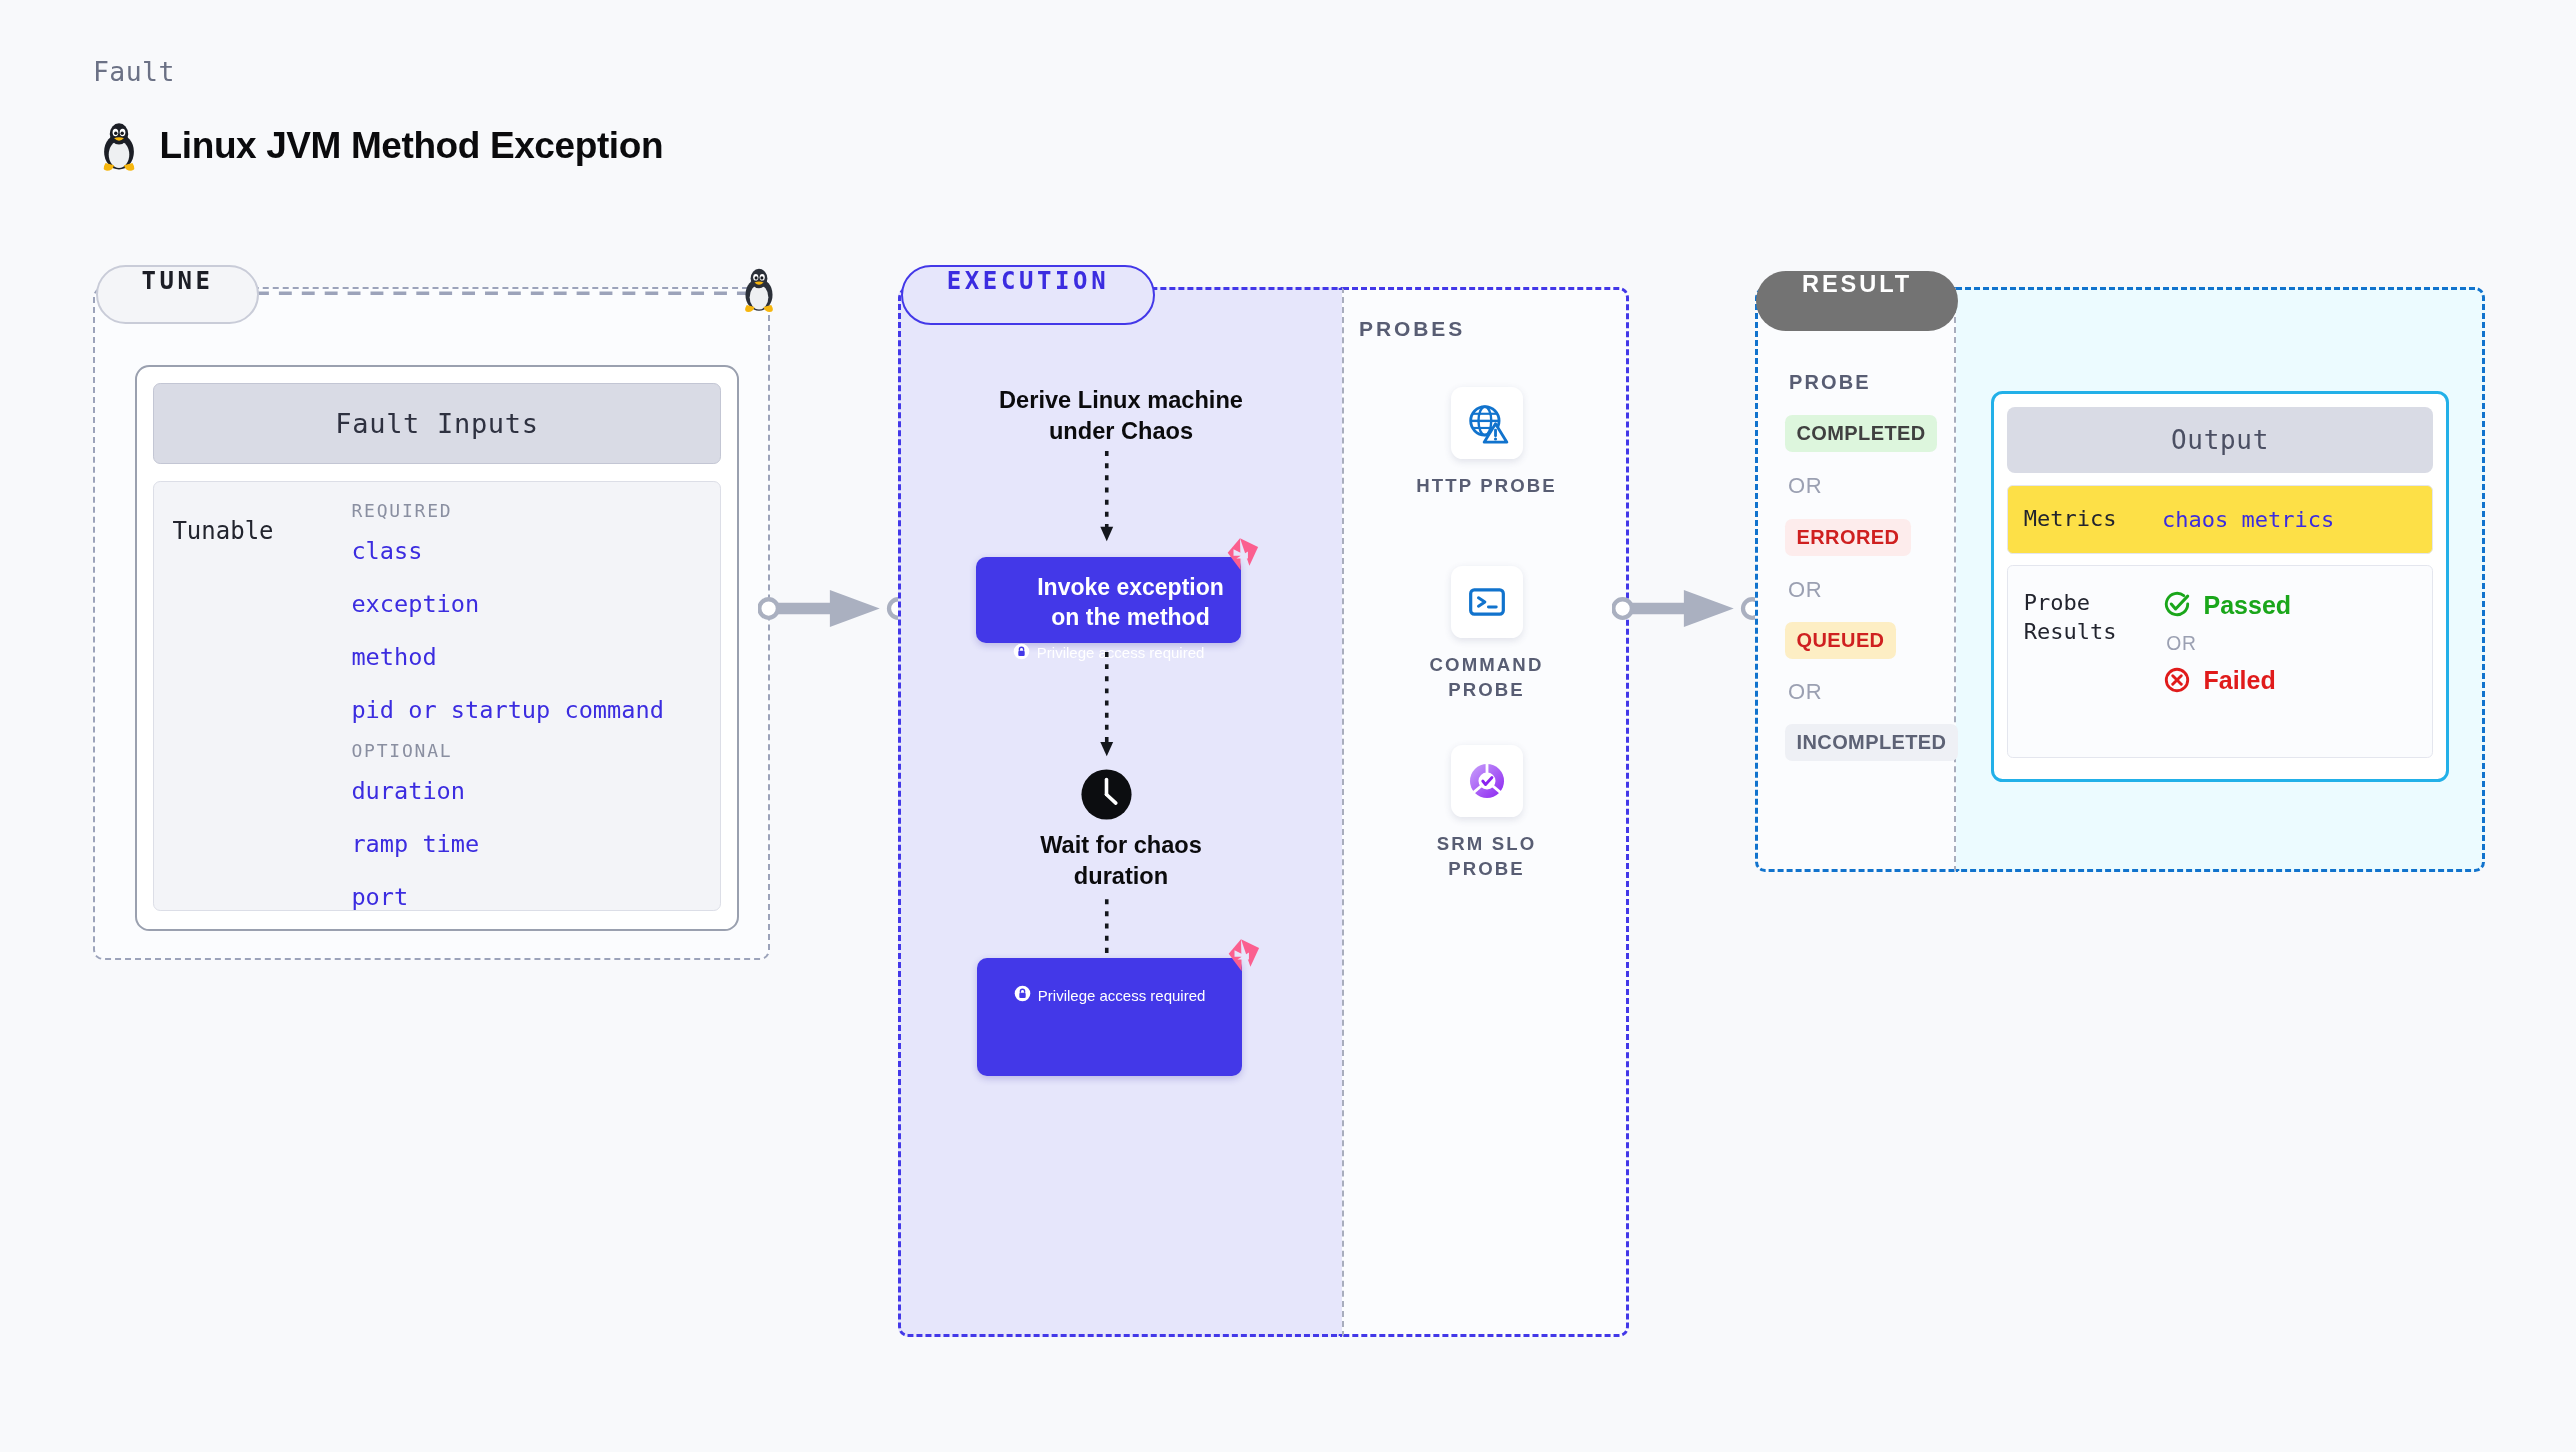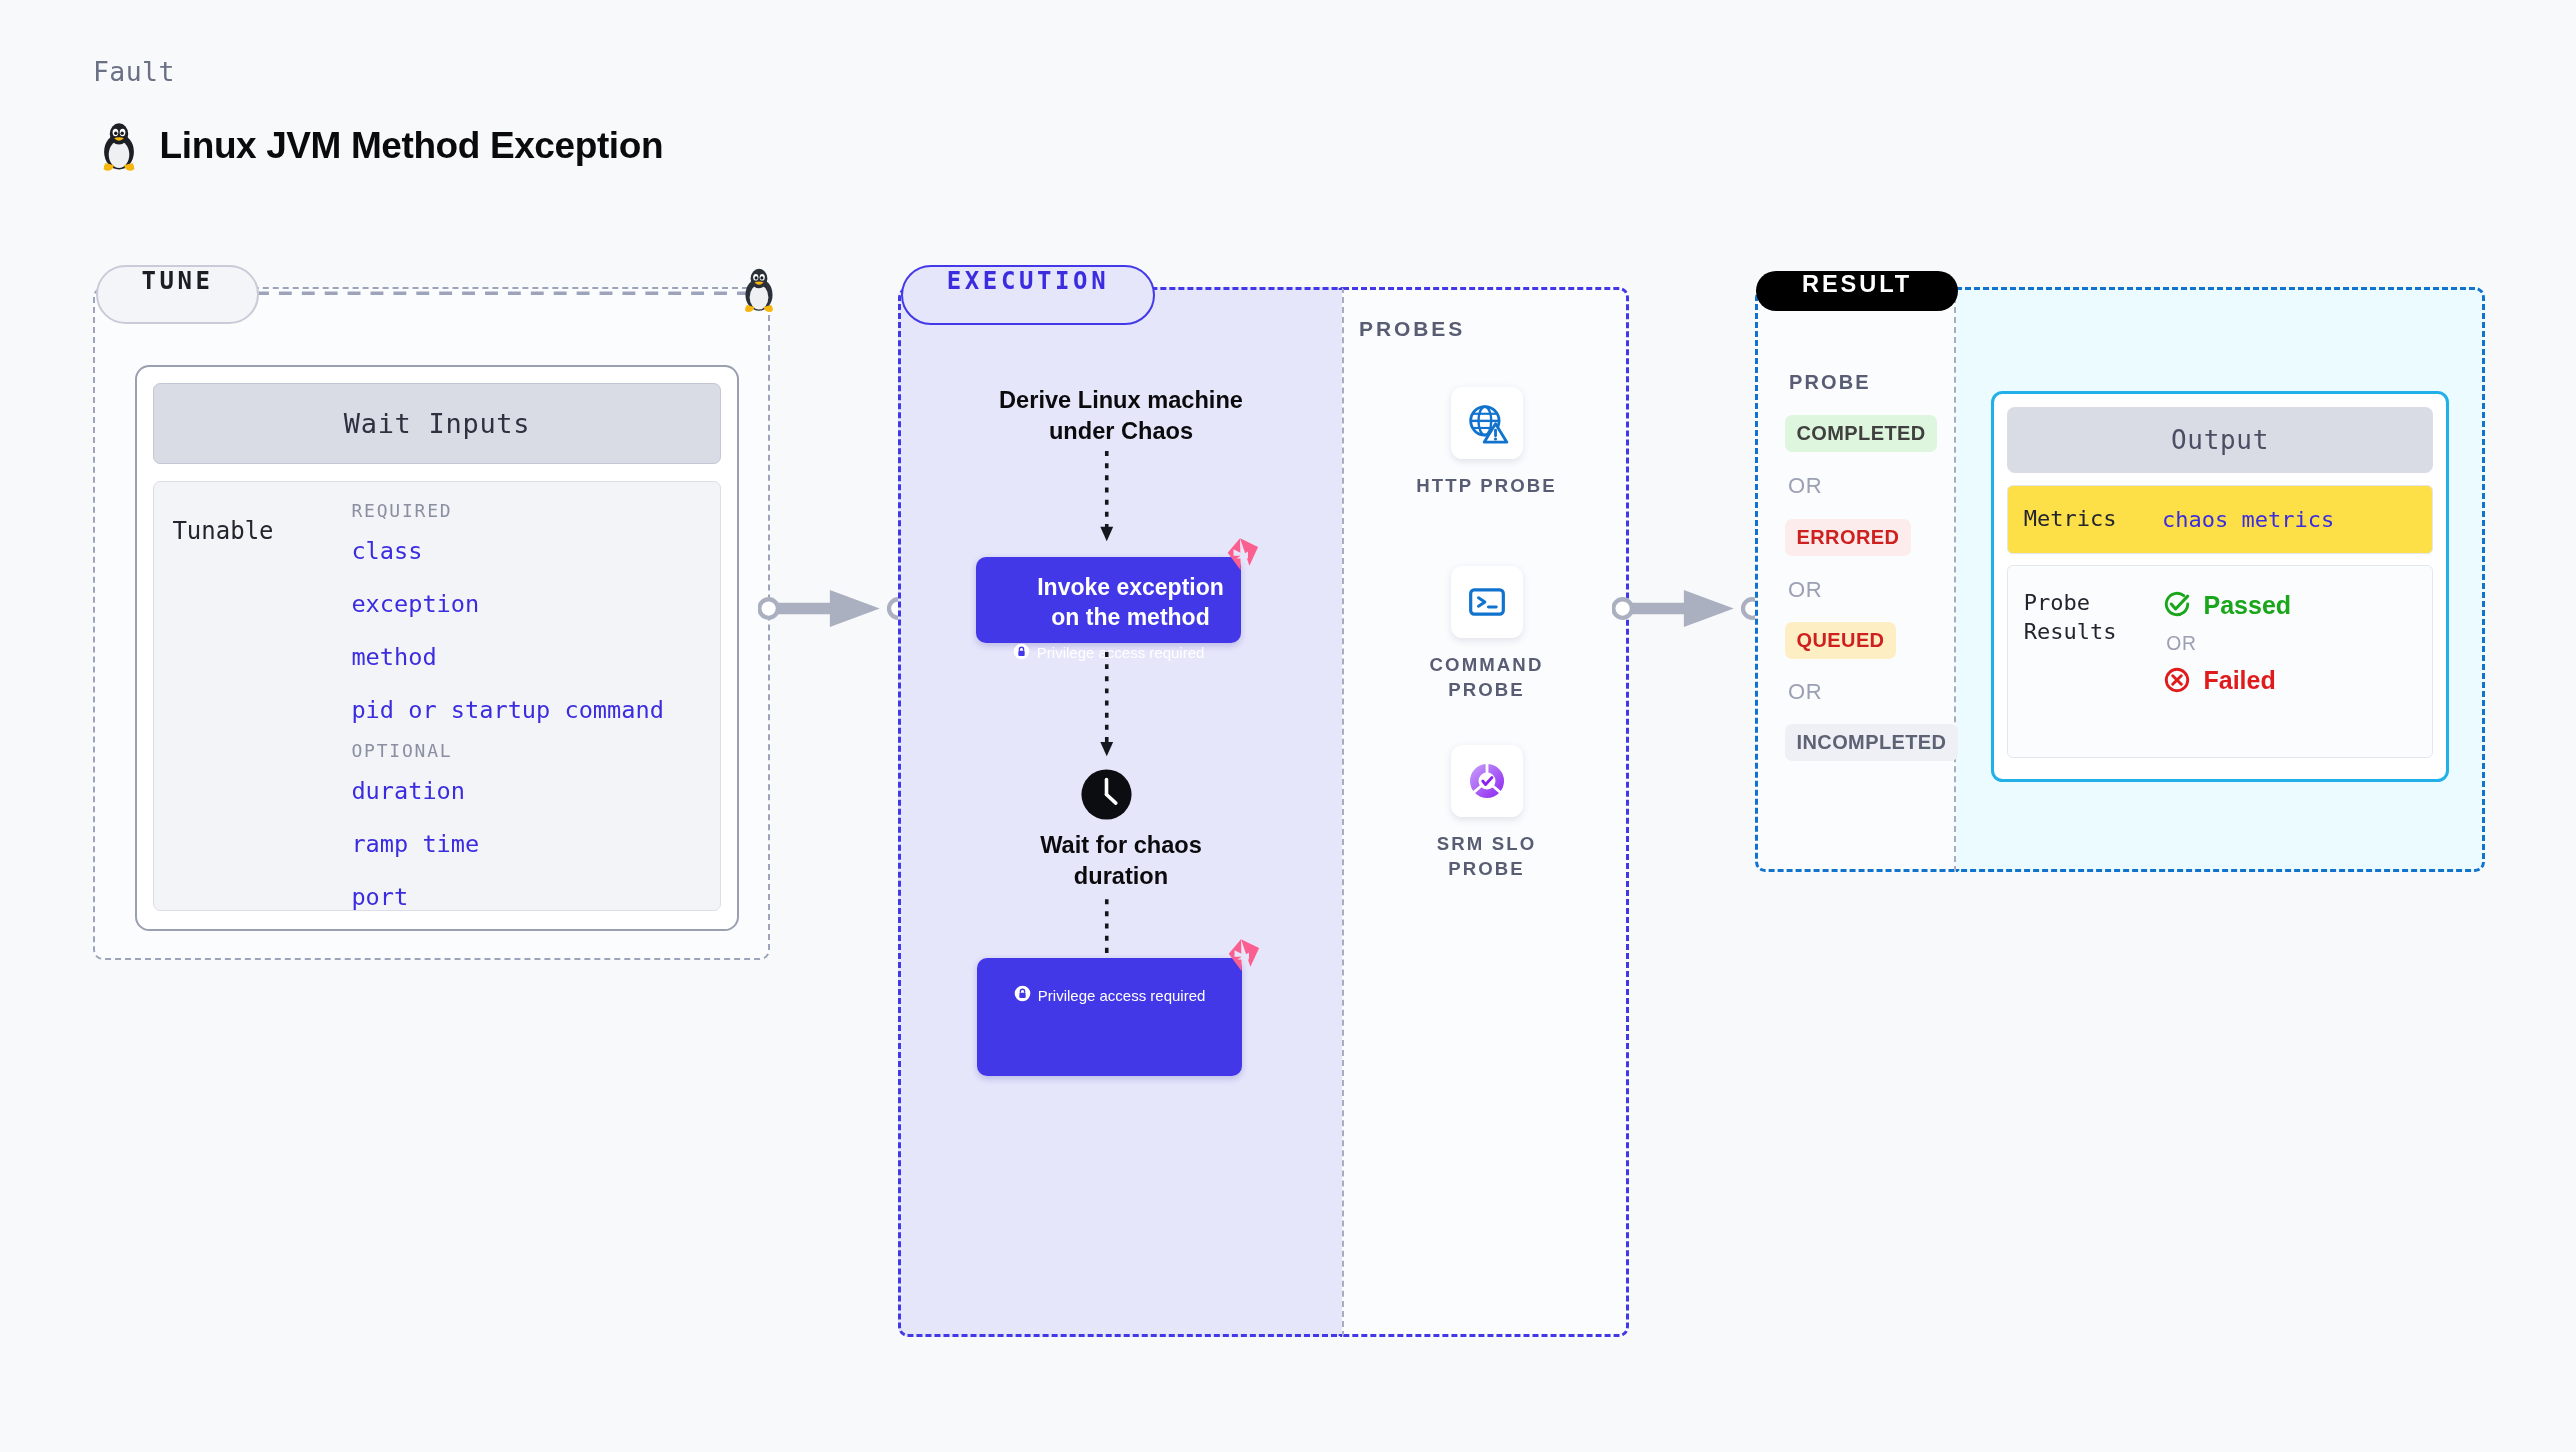--- a/index.html
+++ b/index.html
@@ -223,22 +223,22 @@
   #result-output-panel {
     left: 1956px; top: 287px;
     width: 529px; height: 585px;
     border: 3.6px dashed #1173cd;
     border-left: none;
     background: #ecfbff;
     border-radius: 0 10px 10px 0;
   }
   #result-pill {
     left: 1756px; top: 271px;
-    width: 202px; height: 40px;
-    background: #000000;
+    width: 202px; height: 60px;
+    background: #737373;
     border: none;
     color: #ffffff;
     font-size: 23.6px;
     letter-spacing: 2.9px;
     font-family: "Liberation Sans", sans-serif;
   }
   #status-label {
     position: absolute;
     left: 1789px; top: 371px;
     font-size: 20px;
@@ -396,21 +396,21 @@
     <ellipse cx="36" cy="17" rx="4" ry="5.2" fill="#ffffff"></ellipse>
     <circle cx="26.5" cy="18" r="2.4" fill="#14171d"></circle>
     <circle cx="35.5" cy="18" r="2.4" fill="#14171d"></circle>
     <path d="M24 25 Q31 32 38 25 Q31 22 24 25 Z" fill="#f6b60e"></path>
     <path d="M12 60 Q6 70 14 71 Q22 71 24 63 Z" fill="#f6b60e"></path>
     <path d="M50 60 Q56 70 48 71 Q40 71 38 63 Z" fill="#f6b60e"></path>
   </svg>
 </div>
 
 <div id="user-inputs-card">
-  <div id="user-inputs-header">Wait Inputs</div>
+  <div id="user-inputs-header">Fault Inputs</div>
   <div id="tunable-box">
     <div id="tunable-label">Tunable</div>
     <div id="tunable-list">
       <div class="group-label">REQUIRED</div>
       <div class="tunable-item">class</div>
       <div class="tunable-item">exception</div>
       <div class="tunable-item">method</div>
       <div class="tunable-item last">pid or startup command</div>
       <div class="group-label">OPTIONAL</div>
       <div class="tunable-item">duration</div>

